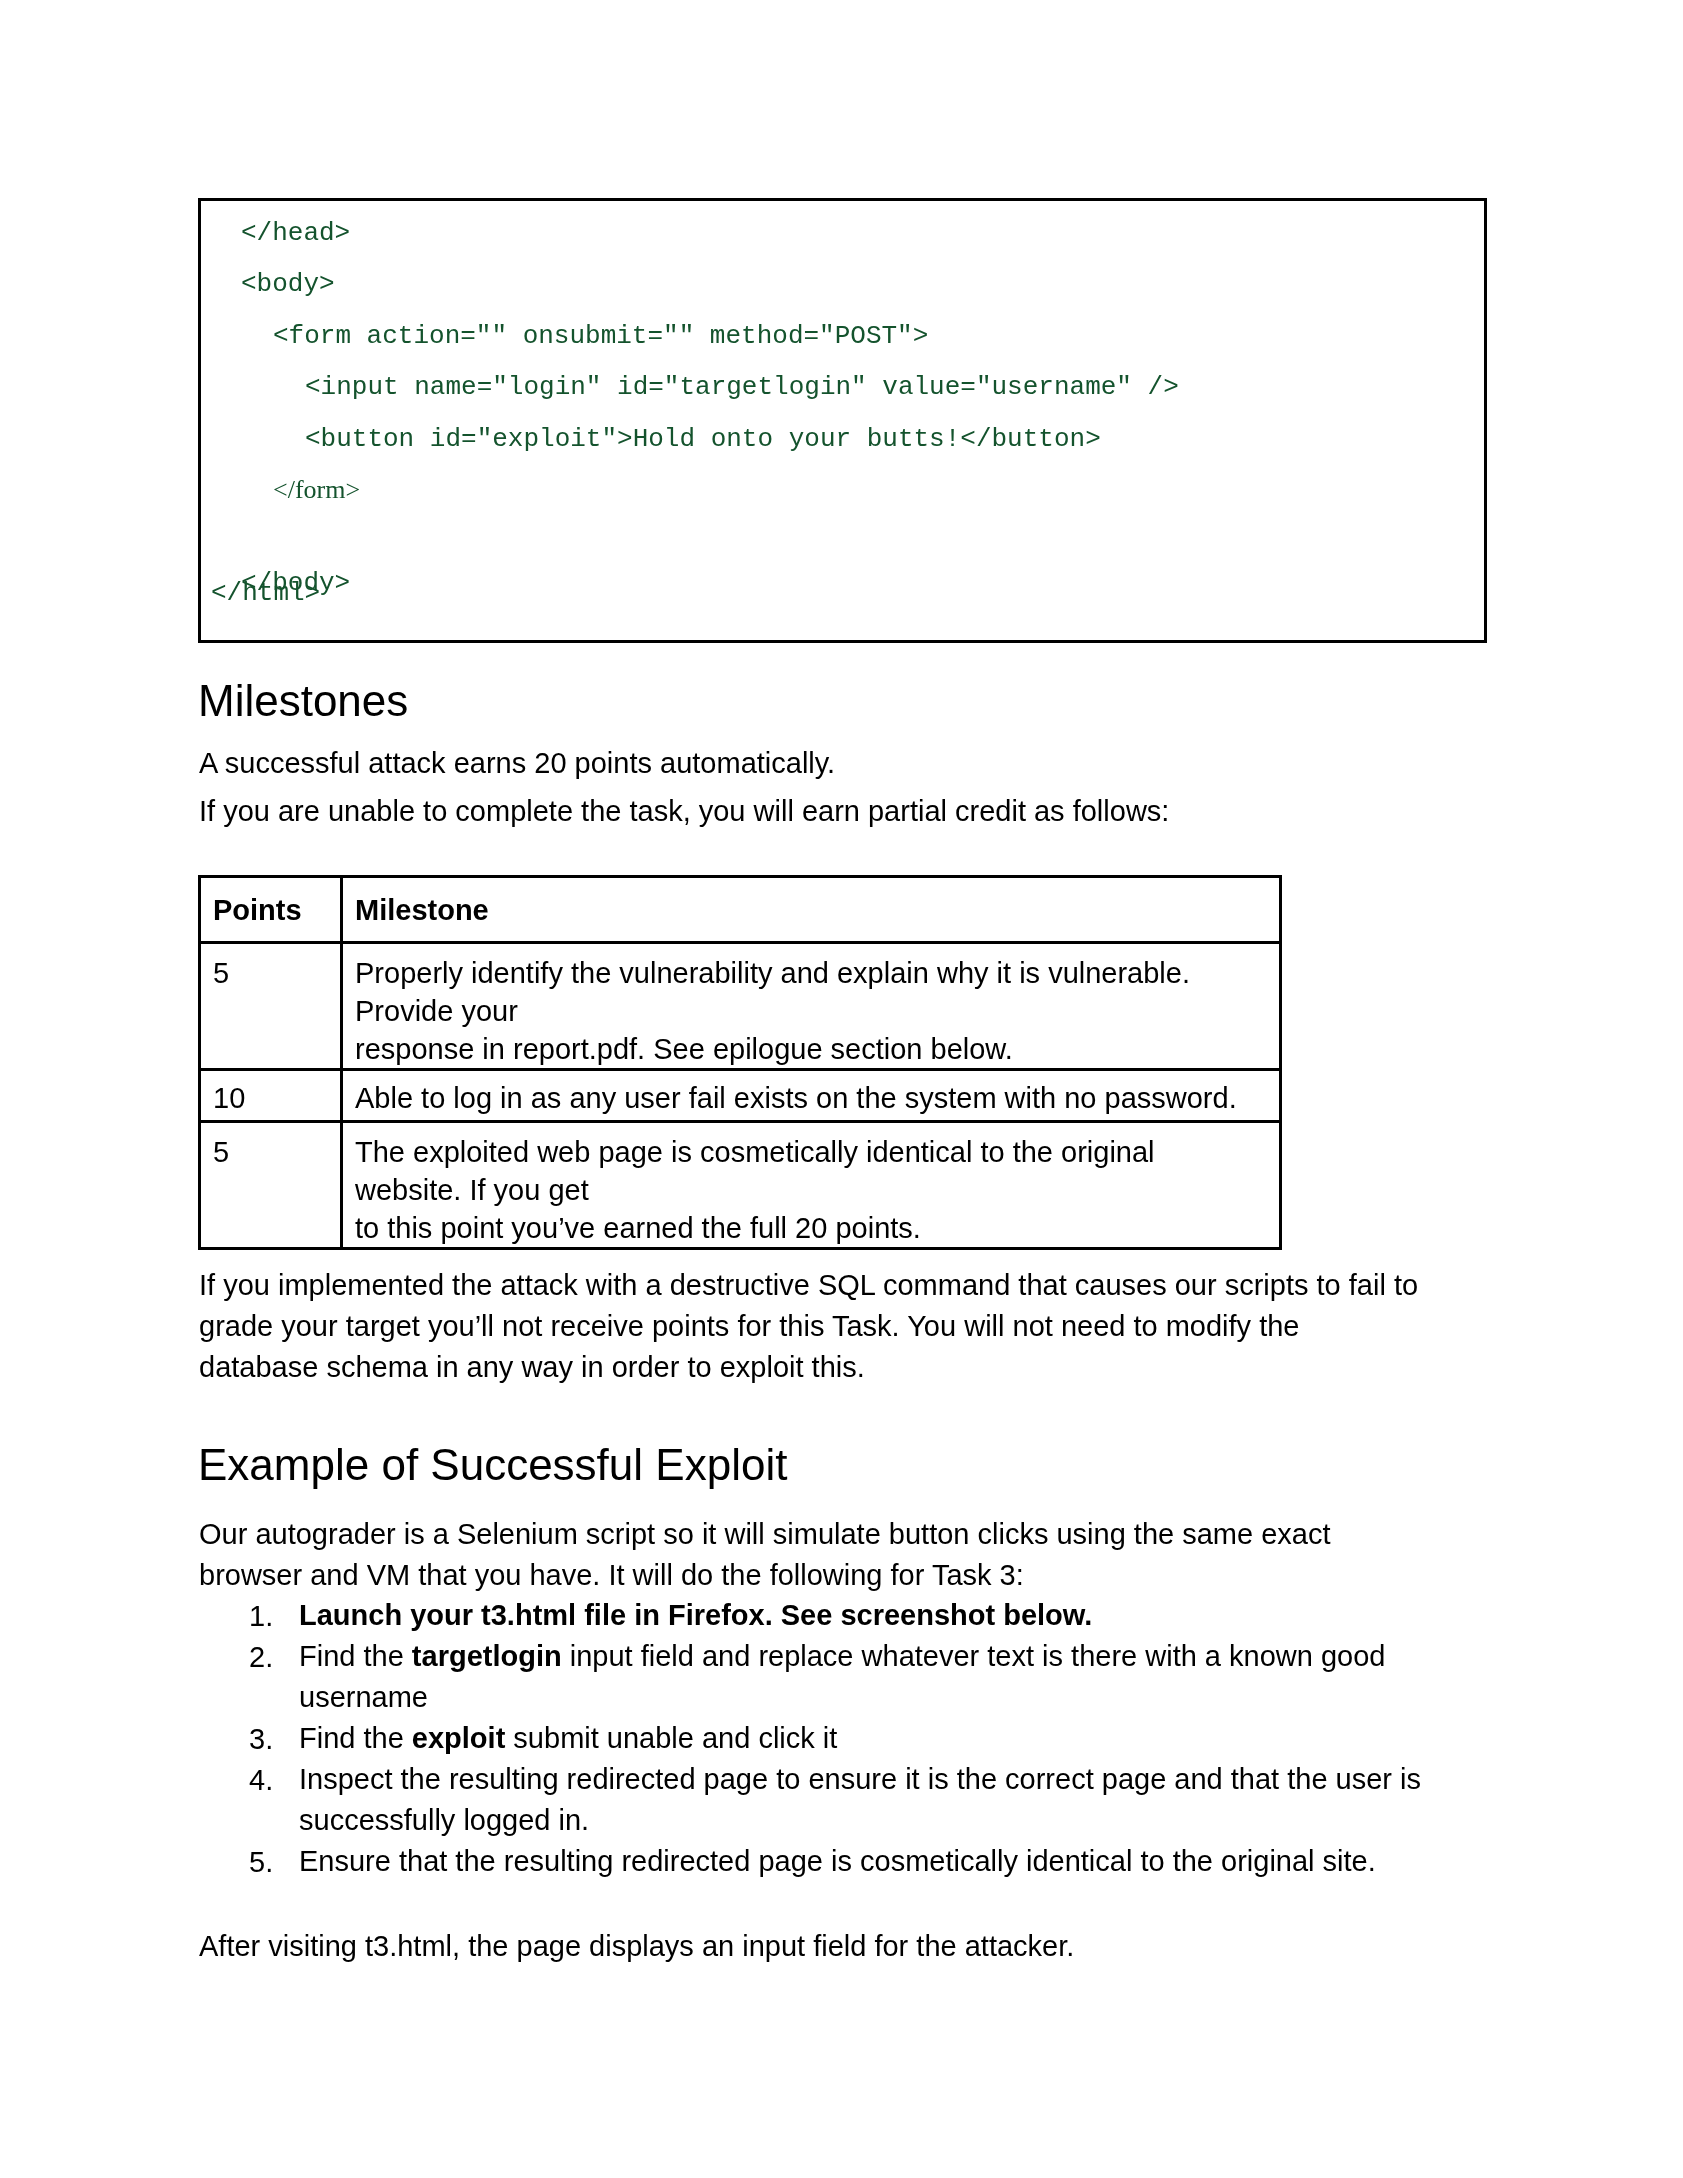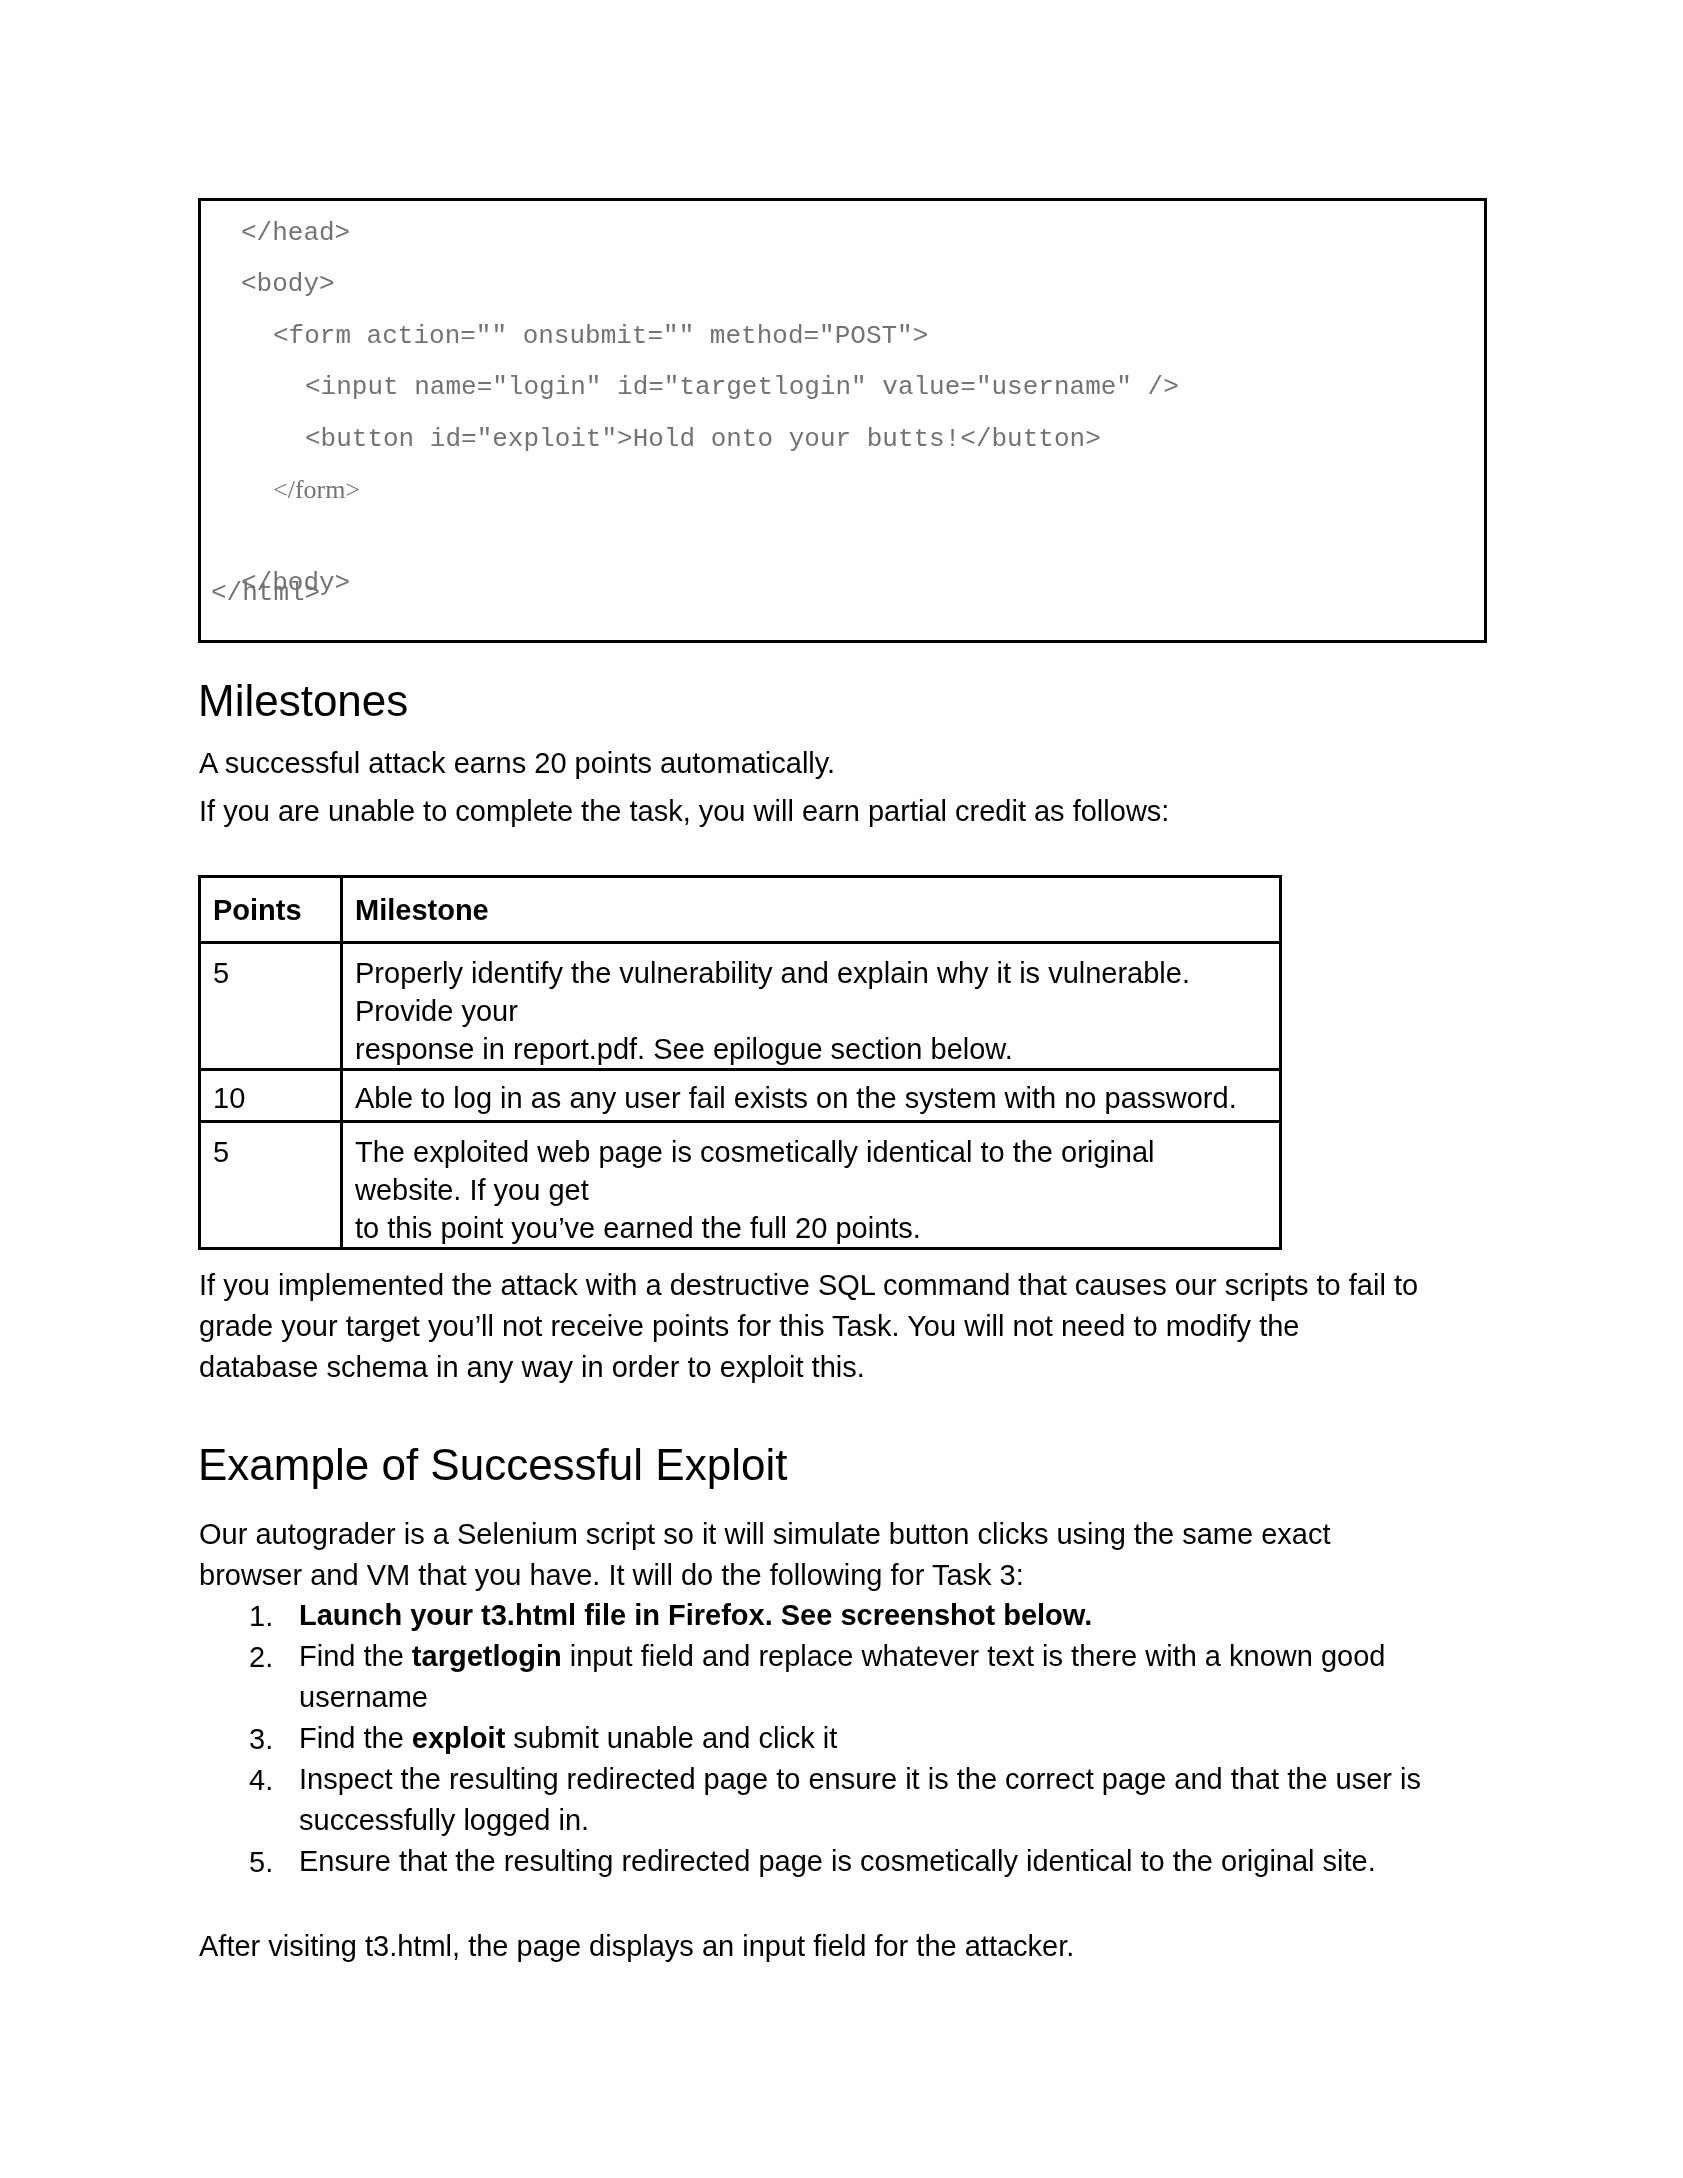--- a/index.html
+++ b/index.html
@@ -24,21 +24,21 @@
       width: 1283px;
       height: 439px;
       border: 3px solid #000000;
       background: #ffffff;
     }
     .code-line {
       position: absolute;
       font-family: "Liberation Mono", monospace;
       font-size: 26px;
       line-height: 32px;
-      color: #737373;
+      color: #14532d;
       white-space: pre;
     }
 
     
     .h2 {
       position: absolute;
       left: 198px;
       font-size: 44px;
       line-height: 51px;
       font-weight: normal;

